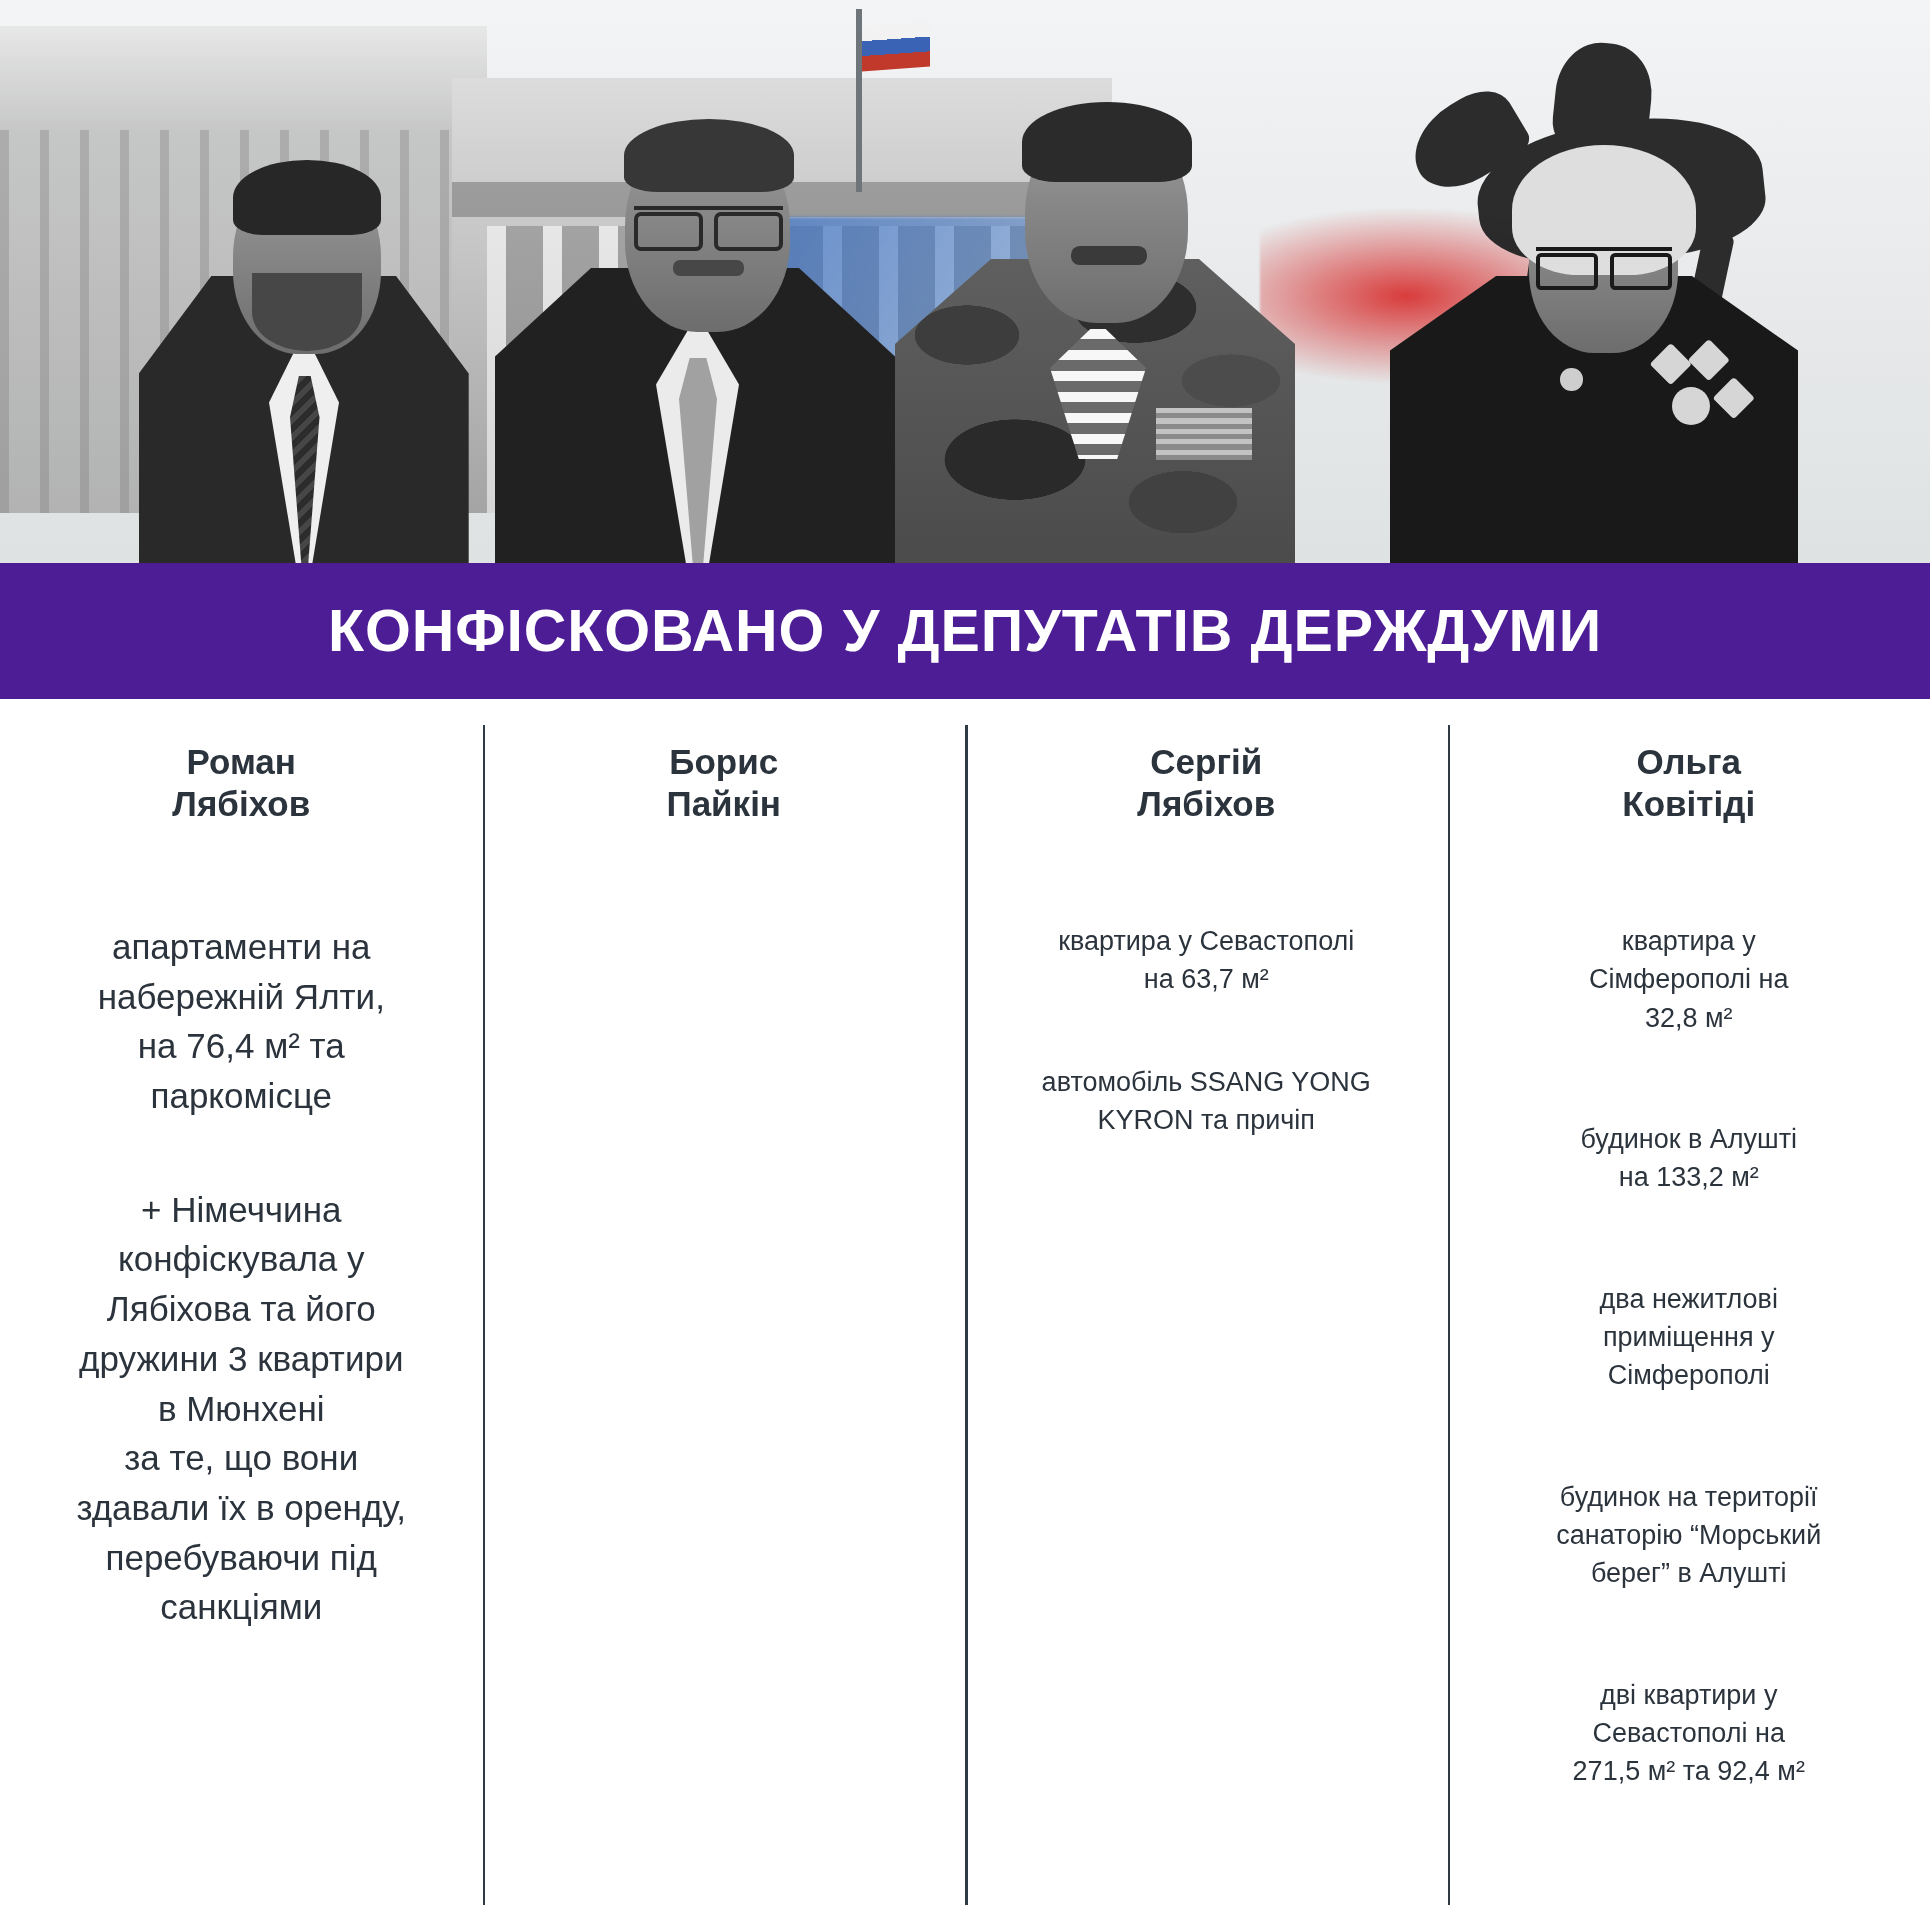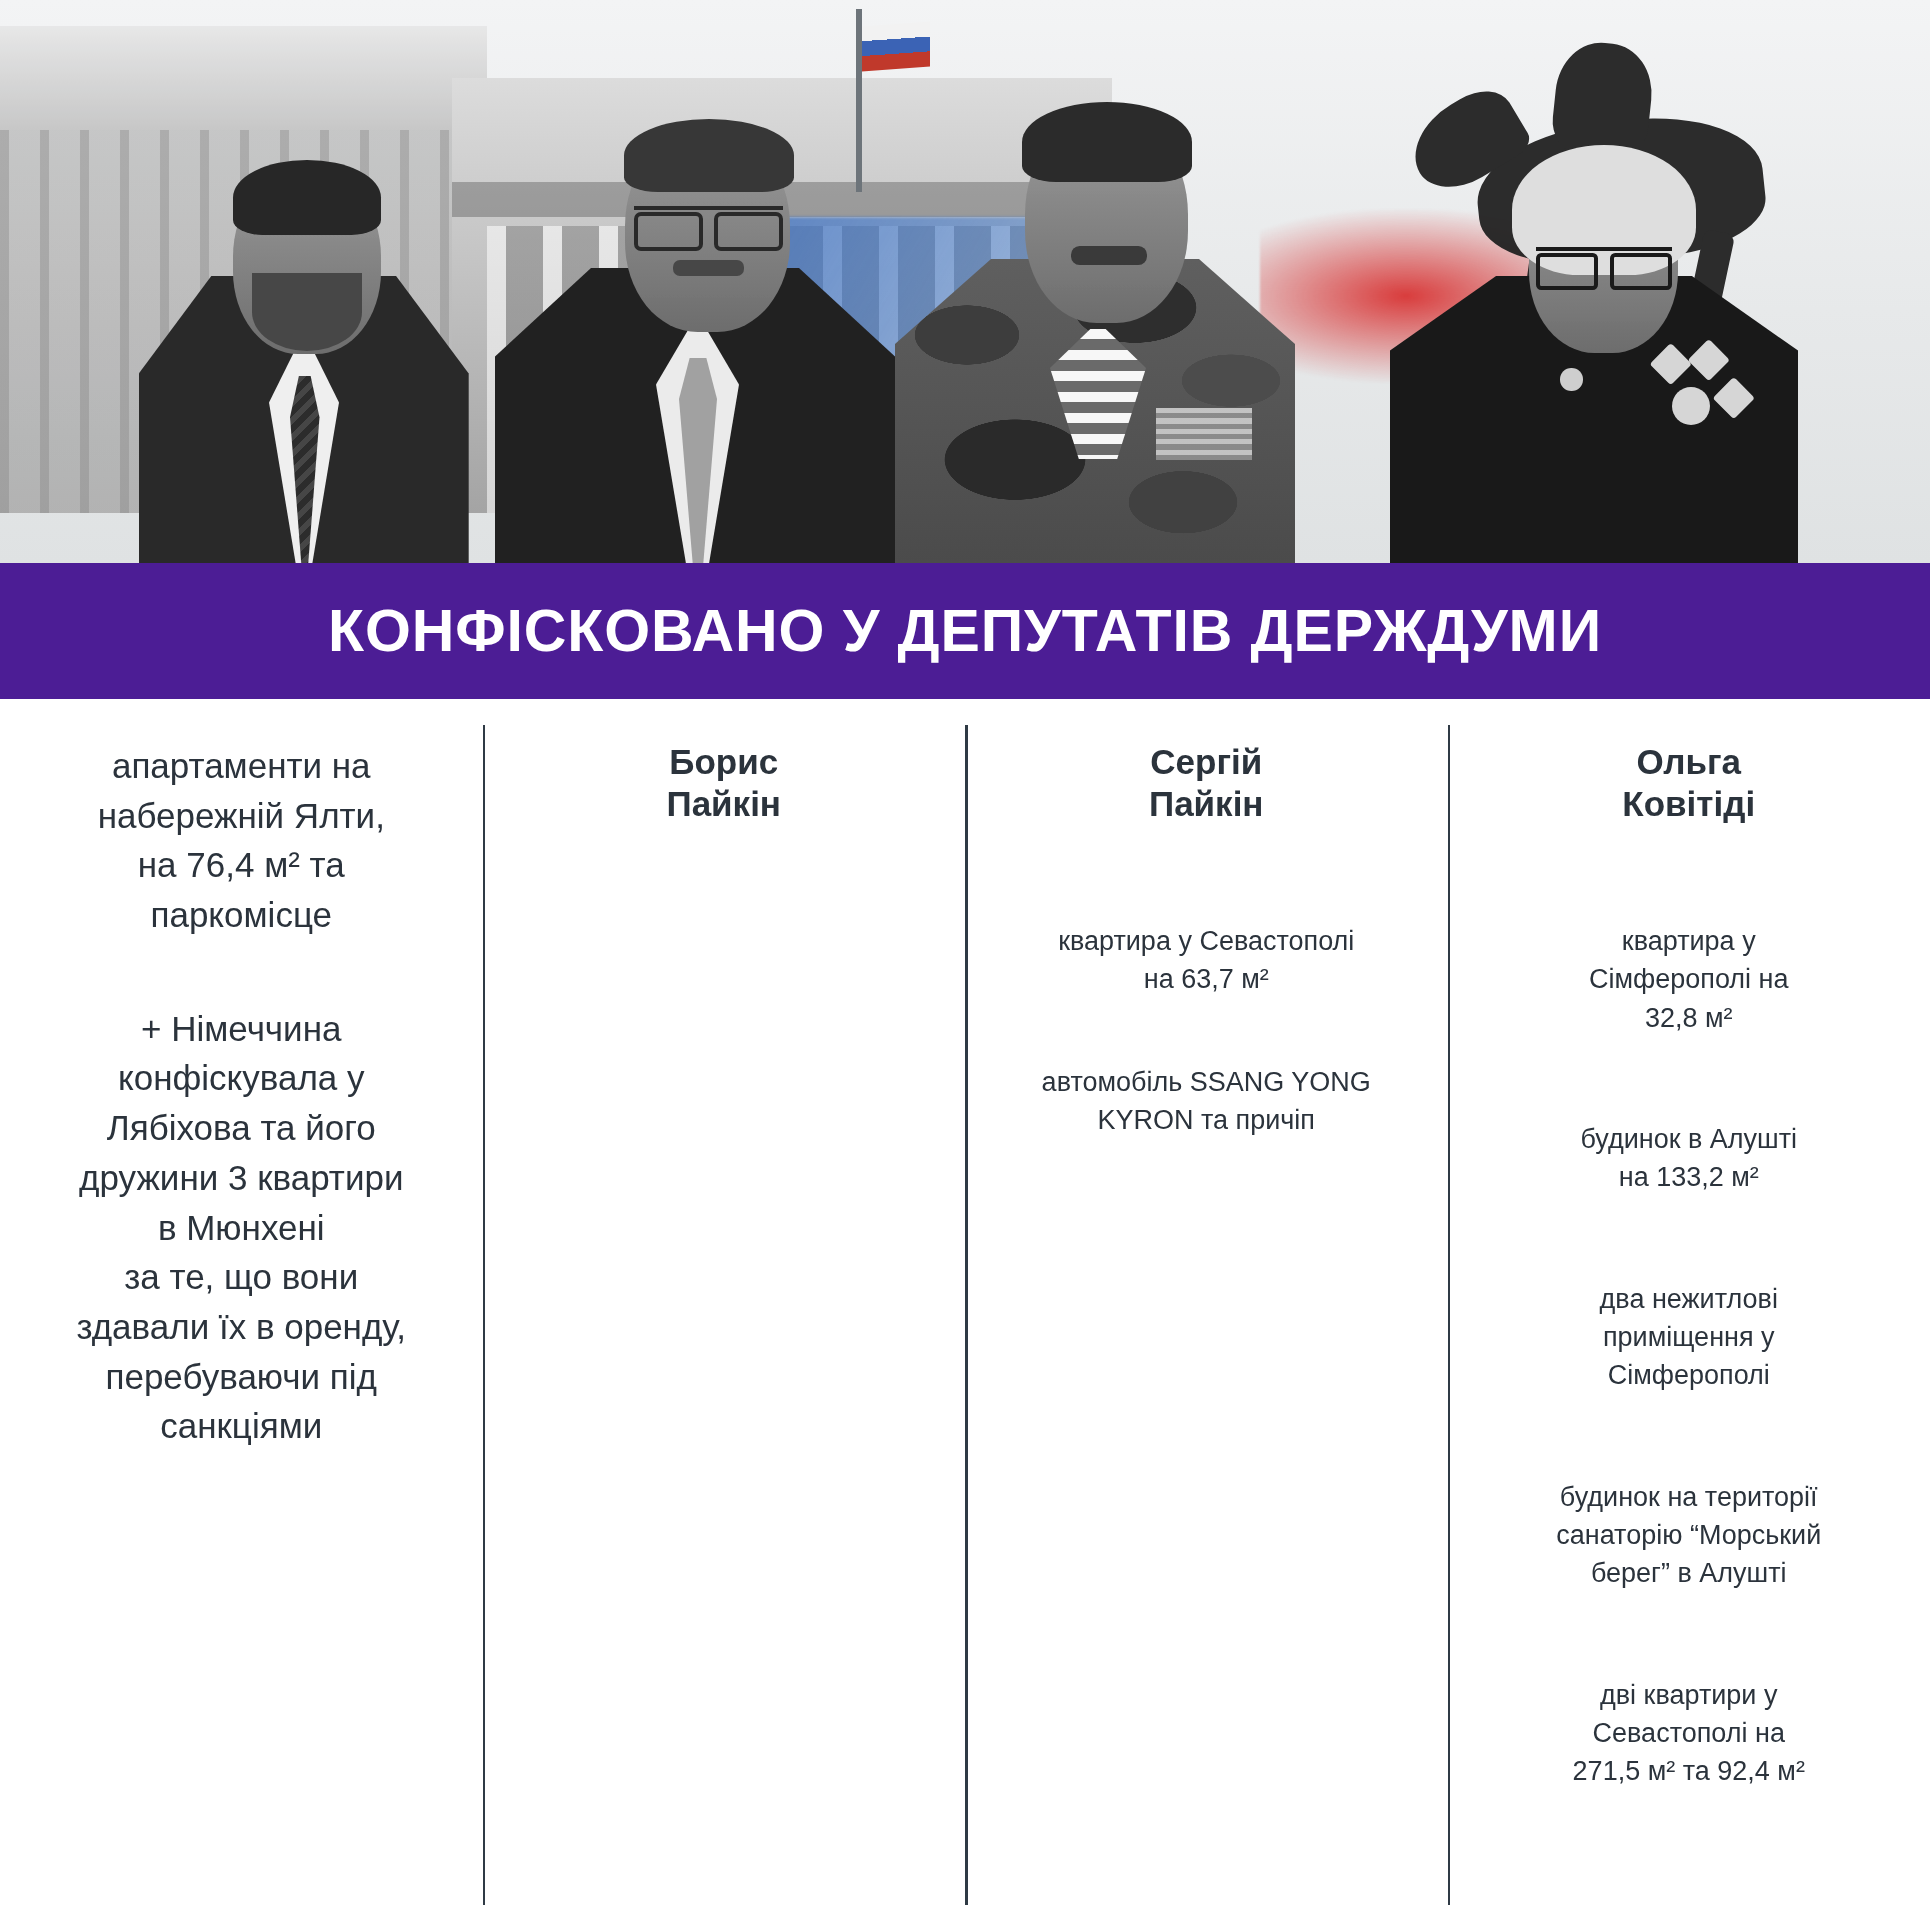--- a/index.html
+++ b/index.html
@@ -402,20 +402,22 @@
   </div>
 </div>
 
 <div class="title-bar">
   <h1>КОНФІСКОВАНО У ДЕПУТАТІВ ДЕРЖДУМИ</h1>
 </div>
 
 <div class="columns">
 
   <div class="col col-1">
+    <div class="col-name">Роман
+Лябіхов</div>
     <div class="entry">апартаменти на
 набережній Ялти,
 на 76,4 м² та
 паркомісце</div>
     <div class="entry">+ Німеччина
 конфіскувала у
 Лябіхова та його
 дружини 3 квартири
 в Мюнхені
 за те, що вони
@@ -424,21 +426,21 @@
 санкціями</div>
   </div>
 
   <div class="col col-2">
     <div class="col-name">Борис
 Пайкін</div>
   </div>
 
   <div class="col col-3">
     <div class="col-name">Сергій
-Пайкін</div>
+Лябіхов</div>
     <div class="entry">квартира у Севастополі
 на 63,7 м²</div>
     <div class="entry">автомобіль SSANG YONG
 KYRON та причіп</div>
   </div>
 
   <div class="col col-4">
     <div class="col-name">Ольга
 Ковітіді</div>
     <div class="entry">квартира у

